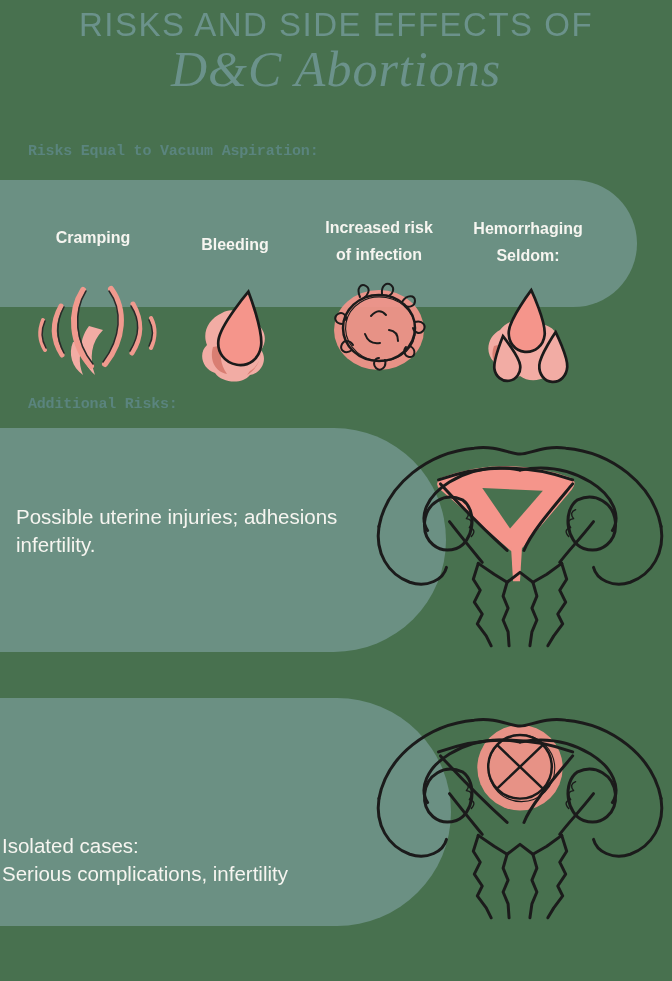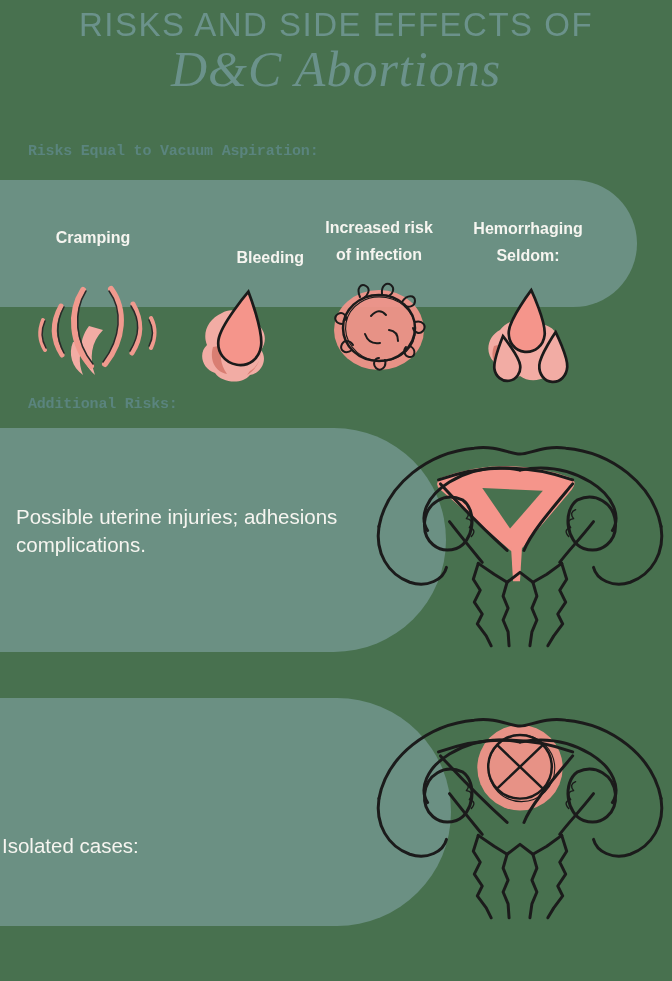--- a/index.html
+++ b/index.html
@@ -92,21 +92,21 @@
   <div class="abs page-subtitle">D&amp;C Abortions</div>
 
   <h2 class="abs sec-head" style="left:28px; top:143px;">Risks Equal to Vacuum Aspiration:</h2>
 
   <div class="abs panel panel1"></div>
 
   <div class="abs risk-label" style="left:20px; top:224px; width:146px;">
     <div>Cramping</div>
     <div></div>
   </div>
-  <div class="abs risk-label" style="left:166px; top:244px; width:138px;text-align:right;">
+  <div class="abs risk-label" style="left:166px; top:231px; width:138px;">
     <div>Bleeding</div>
     <div></div>
   </div>
   <div class="abs risk-label" style="left:303px; top:214px; width:152px;">
     <div>Increased risk</div>
     <div>of infection</div>
   </div>
   <div class="abs risk-label" style="left:448px; top:215px; width:160px;">
     <div>Hemorrhaging</div>
     <div>Seldom:</div>
@@ -162,36 +162,37 @@
     <path class="droplight" transform="rotate(-8 36 72)" d="M36,50 C36,50 23,72 23,81 C23,89 29,95 36,95 C43,95 49,89 49,81 C49,72 36,50 36,50 Z"></path>
     <path class="droplight" transform="rotate(4 84 70)" d="M84,46 C84,46 70,70 70,80 C70,89 76,96 84,96 C92,96 98,89 98,80 C98,70 84,46 84,46 Z"></path>
   </svg>
 
   <h2 class="abs sec-head" style="left:28px; top:396px;text-align:right;">Additional Risks:</h2>
 
   <div class="abs panel panel2"></div>
 
   <div class="abs card-text" style="left:16px; top:503px; width:376px;">
     <div>Possible uterine injuries; adhesions</div>
-    <div>complications.</div>
+    <div>infertility.</div>
   </div>
 
   <svg class="abs" style="left:371px; top:432px;" width="298" height="224" viewBox="0 0 300 225">
     <g>
       <path class="salmon" d="M70,46 Q135,22 202,46 Q208,50 202,58 L156,112 Q146,126 138,117 L70,58 Q63,52 70,46 Z"></path>
       <path class="bgfill" d="M112,56 L173,59 L140,97 Z"></path>
       <path class="salmon" d="M141,116 L152,116 L150,150 L143,150 Z"></path>
     </g>
     <use href="#uterus-lines"></use>
   </svg>
 
   <div class="abs panel panel3"></div>
 
   <div class="abs card-text" style="left:2px; top:832px; width:384px;">
     <div>Isolated cases:</div>
+    <div>Serious complications, infertility</div>
   </div>
 
   <svg class="abs" style="left:371px; top:704px;" width="298" height="224" viewBox="0 0 300 225">
     <circle class="salmonsoft" cx="150" cy="64" r="43"></circle>
     <use href="#uterus-lines"></use>
     <g>
       <circle class="ln2" cx="150" cy="63" r="32"></circle>
       <circle class="ln-thin" cx="151.5" cy="64.5" r="33.5"></circle>
       <path class="ln2" d="M128,42 L173,85"></path>
       <path class="ln2" d="M172,42 L128,84"></path>

